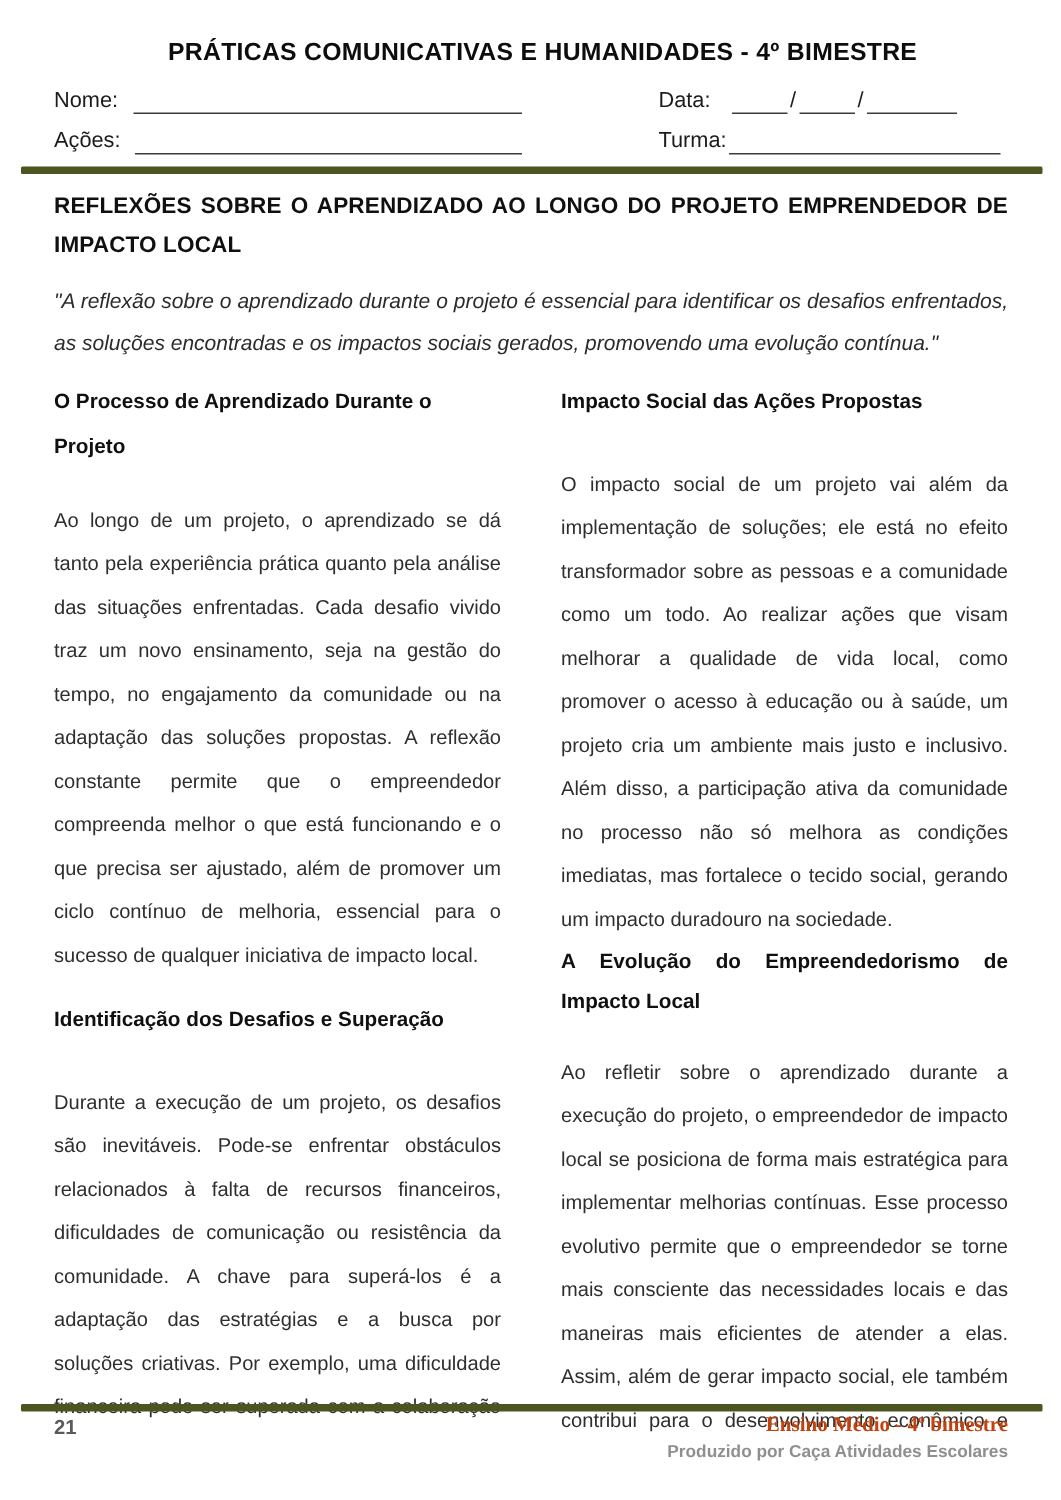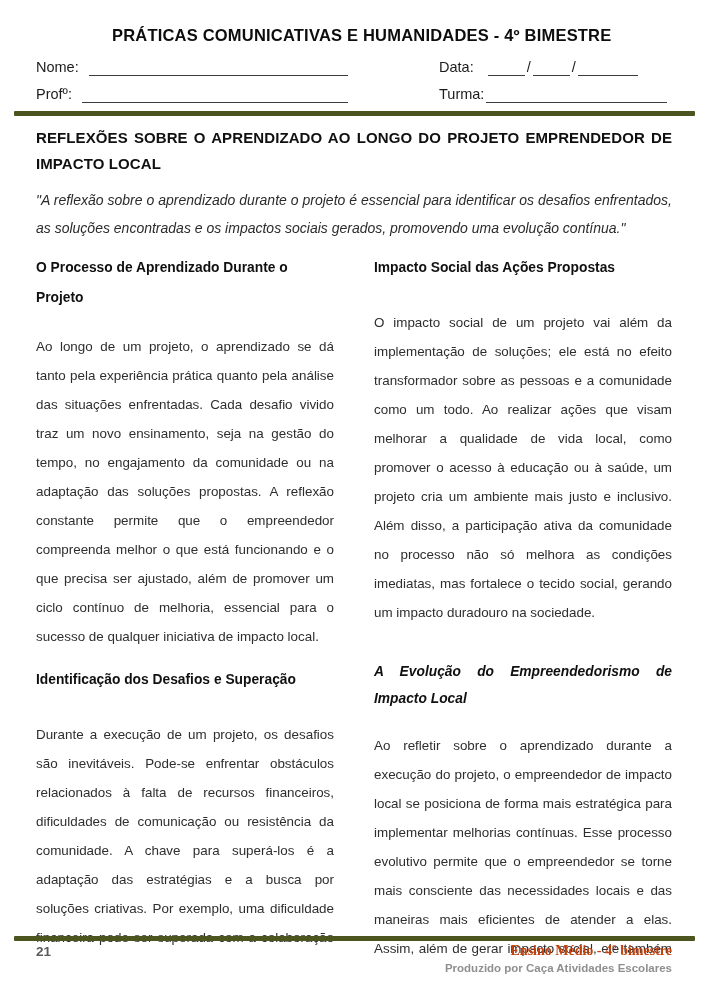--- a/index.html
+++ b/index.html
@@ -52,21 +52,21 @@
   .cols {
     display: flex; gap: 40px;
     margin: 11px 35px 0 36px;
     height: 703px; overflow: hidden;
   }
   .col { flex: 1; min-width: 0; }
   .col h3 {
     font-size: 13.8px; font-weight: bold; color: #101010;
     line-height: 30px;
   }
-  .col h3.just { text-align: justify; line-height: 27px; margin-top: 31px; font-style: italic; }
+  .col h3.just { text-align: justify; line-height: 27px; margin-top: 0; }
   .col h3.mt { margin-top: 14px; }
   .col p {
     font-size: 13.4px; color: #2e2e2e;
     text-align: justify; line-height: 29px; margin-top: 19px;
   }
   .col p.gap { margin-top: 25px; }
 
   
   .ftr { position: absolute; left: 0; right: 0; top: 936px; }
   .ftr .divider { margin-top: 0; }
@@ -84,21 +84,21 @@
   <div class="hdr">
     <div class="title">PRÁTICAS COMUNICATIVAS E HUMANIDADES - 4º BIMESTRE</div>
 
     <div class="fields">
       <div class="fields-left">
         <div class="frow">
           <span class="flabel">Nome:</span>
           <span class="fline"></span>
         </div>
         <div class="frow">
-          <span class="flabel">Profº:</span>
+          <span class="flabel">Ações:</span>
           <span class="fline"></span>
         </div>
       </div>
       <div class="fields-right">
         <div class="frow">
           <span class="flabel">Data:</span>
           <span class="dseg s1"></span>
           <span class="slash">/</span>
           <span class="dseg s2"></span>
           <span class="slash">/</span>

